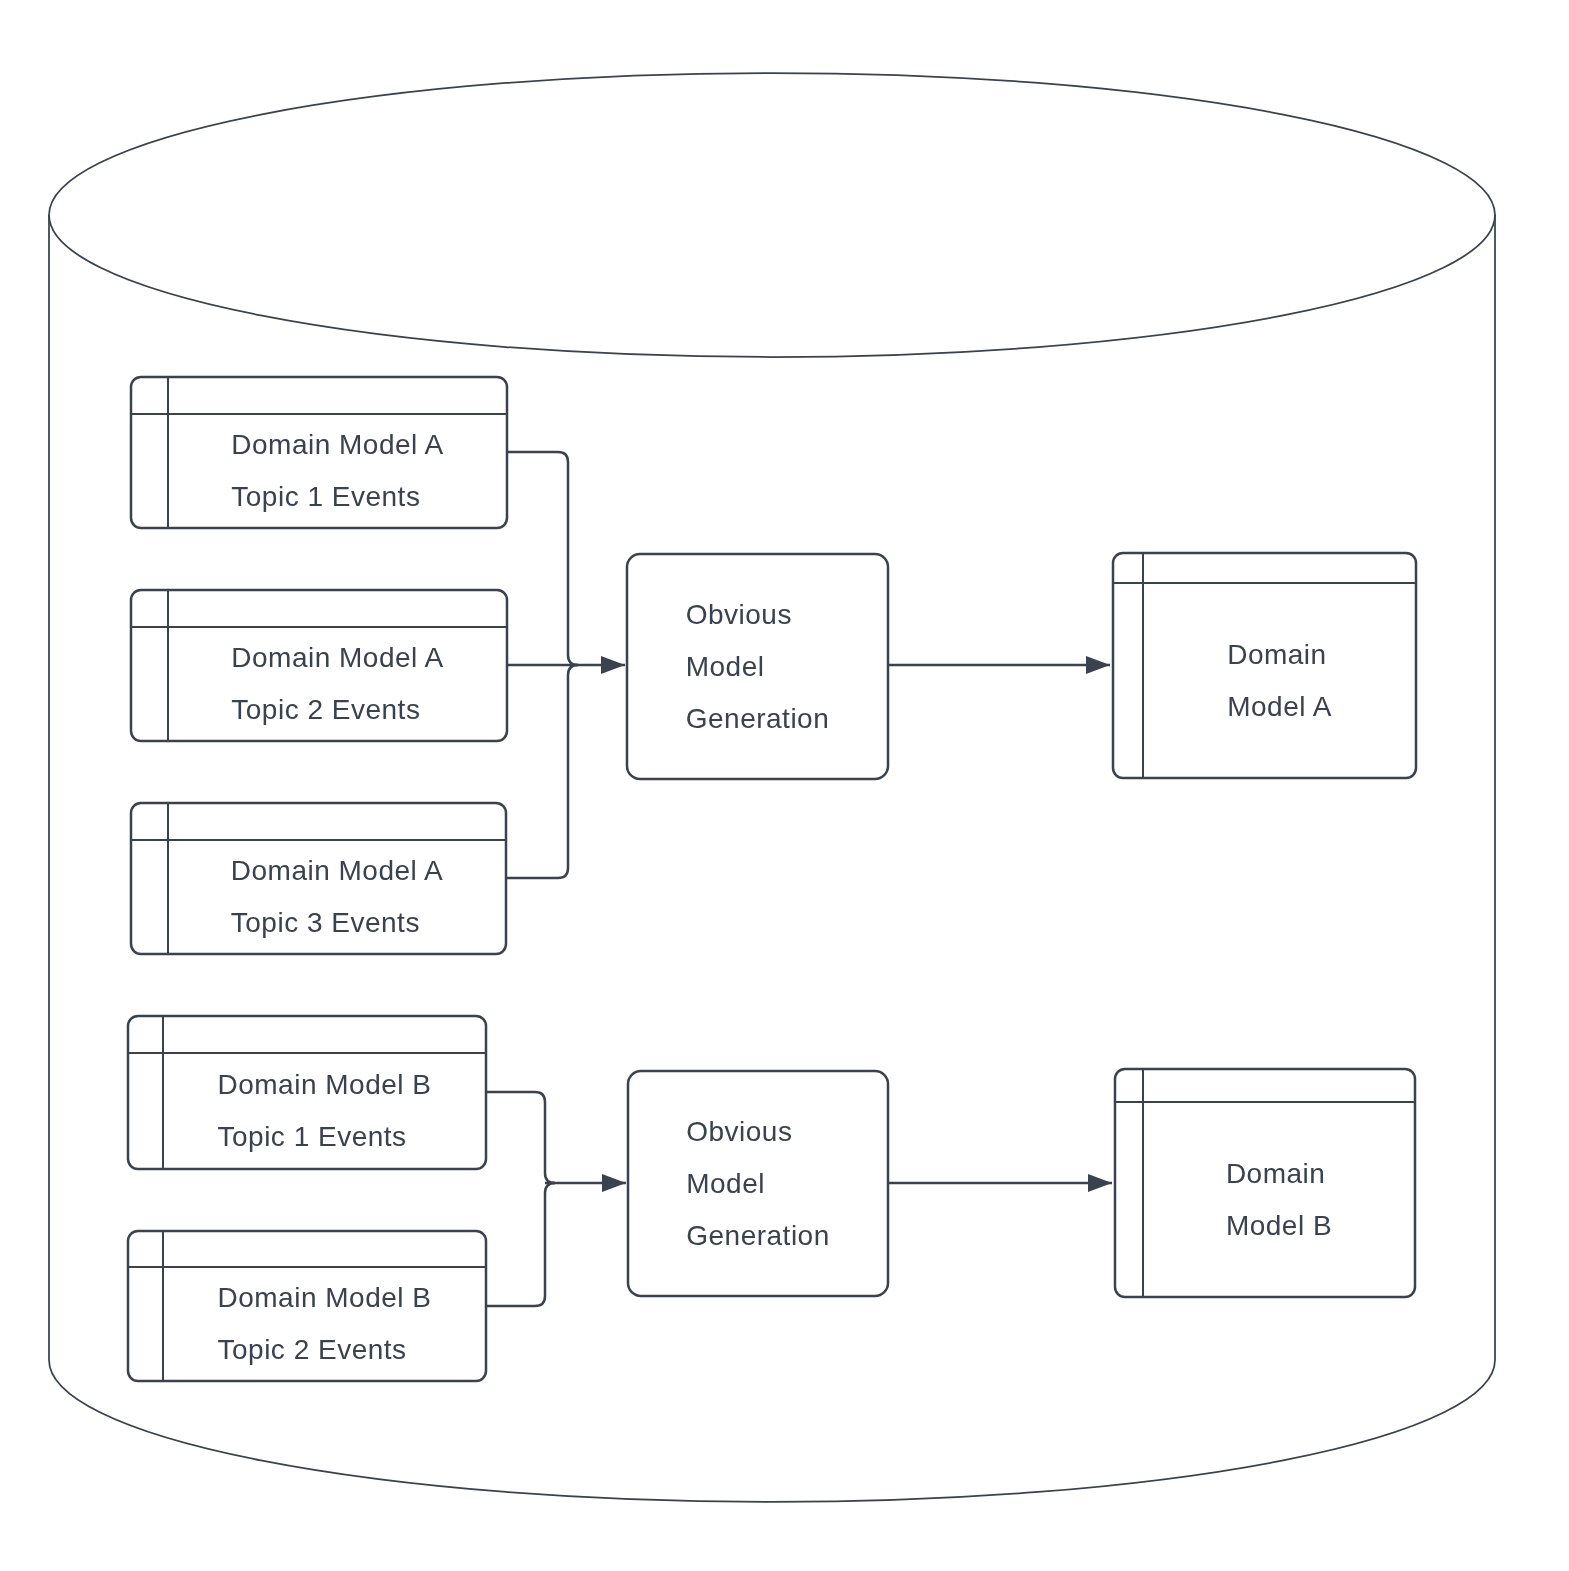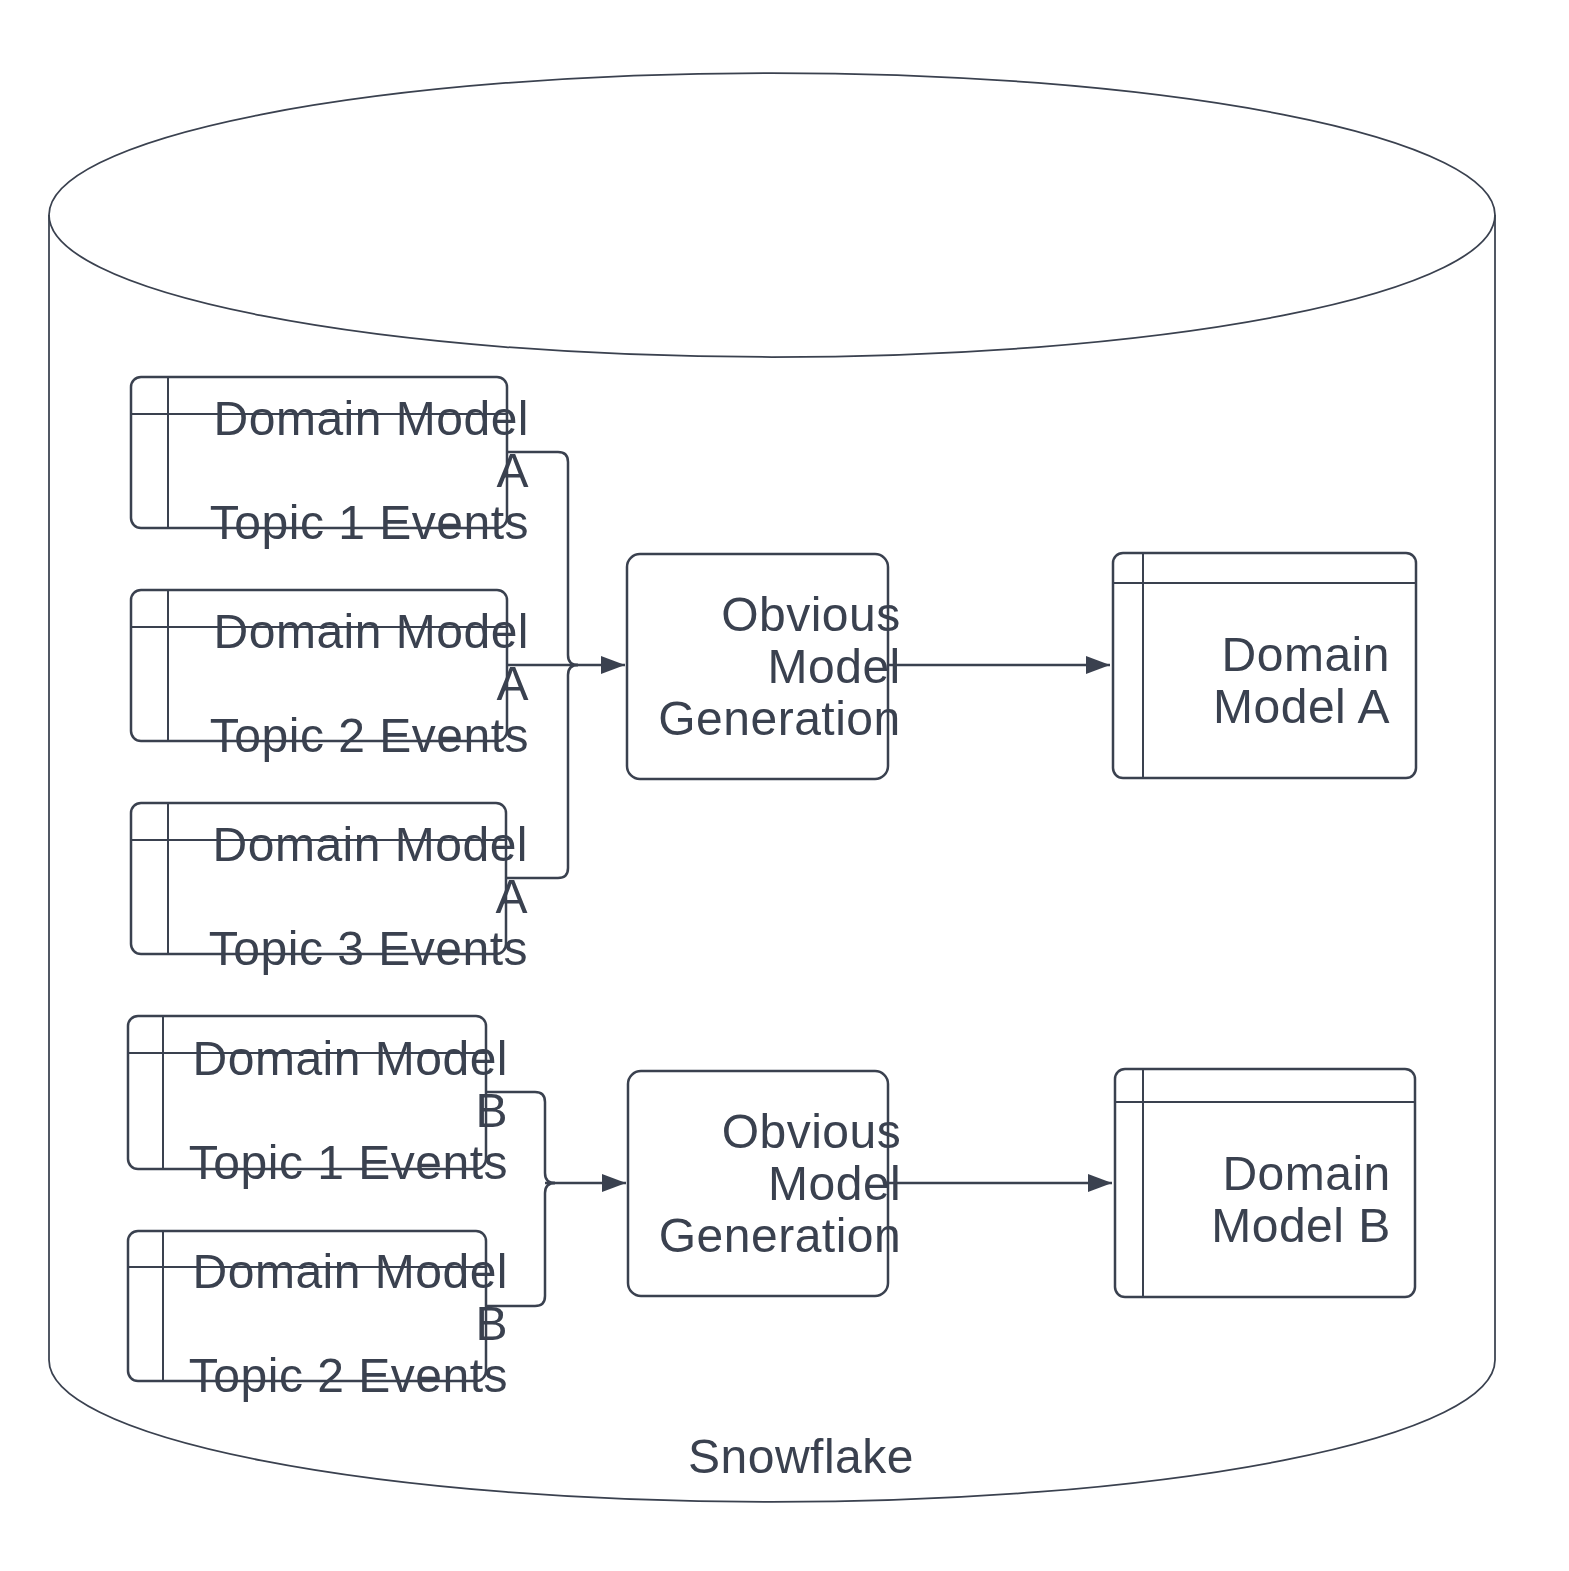--- a/index.html
+++ b/index.html
@@ -37,28 +37,27 @@
   .cyl {
     stroke: #3a414f;
     fill: none;
     stroke-width: 1.75;
   }
   .label {
     position: absolute;
     display: flex;
     align-items: center;
     justify-content: center;
-    text-align: right;
+    text-align: left;
     white-space: pre-line;
     color: #3a414f;
-    font-size: 48px;
+    font-size: 28px;
     line-height: 52px;
     letter-spacing: 0.5px;
     pointer-events: none;
-    margin-left: 22px;
   }
 </style>
 </head>
 <body>
 
 <div class="canvas">
 
   <svg width="1569" height="1571" viewBox="0 0 1569 1571">
     <defs>
       <marker id="arrow" markerUnits="userSpaceOnUse" markerWidth="26" markerHeight="20" viewBox="0 0 26 20" refX="25" refY="10" orient="auto">
@@ -154,15 +153,14 @@
   <div class="label" style="left:628px; top:1071px; width:260px; height:225px;">Obvious
 Model
 Generation</div>
 
   <div class="label" style="left:1143px; top:583px; width:273px; height:195px;">Domain
 Model A</div>
 
   <div class="label" style="left:1143px; top:1102px; width:272px; height:195px;">Domain
 Model B</div>
 
-  <div class="label" style="left:579px; top:1430px; width:400px; height:54px;">Snowflake</div>
 
 </div>
 
 </body></html>

